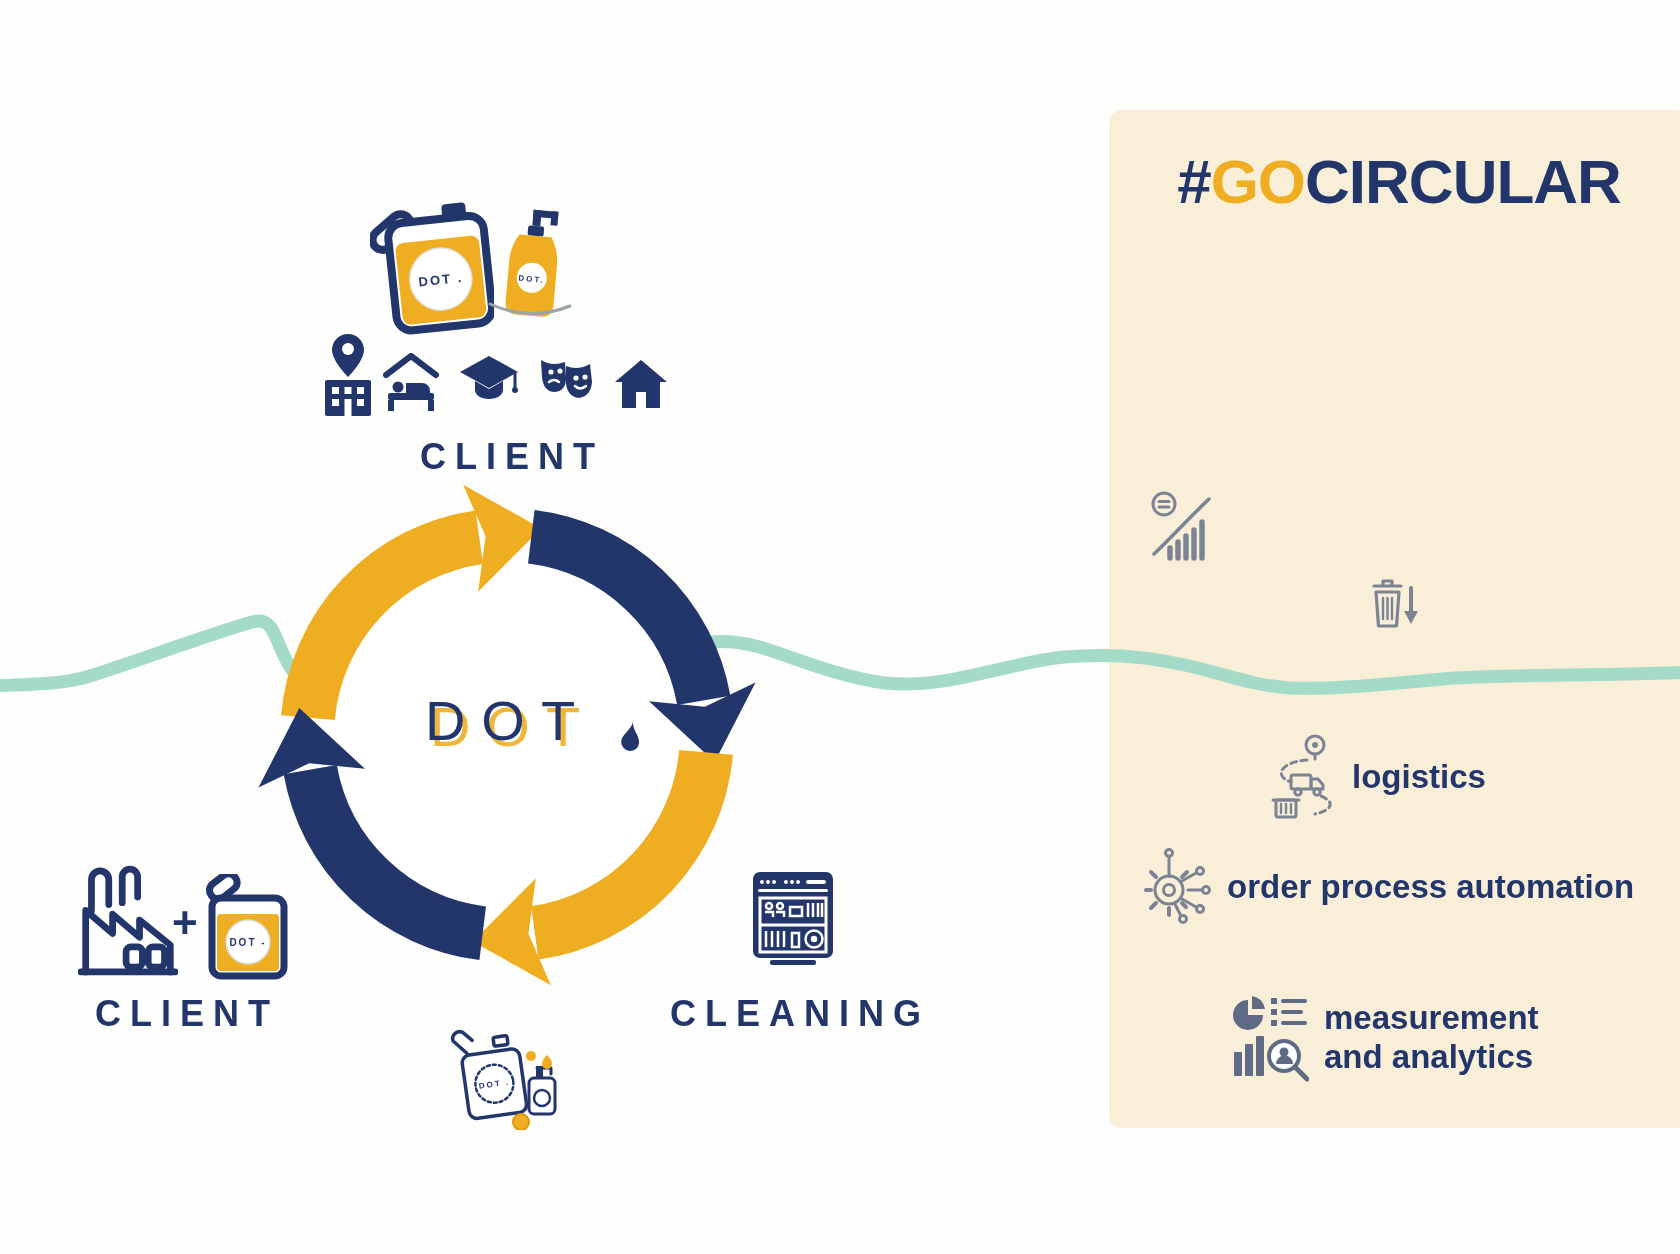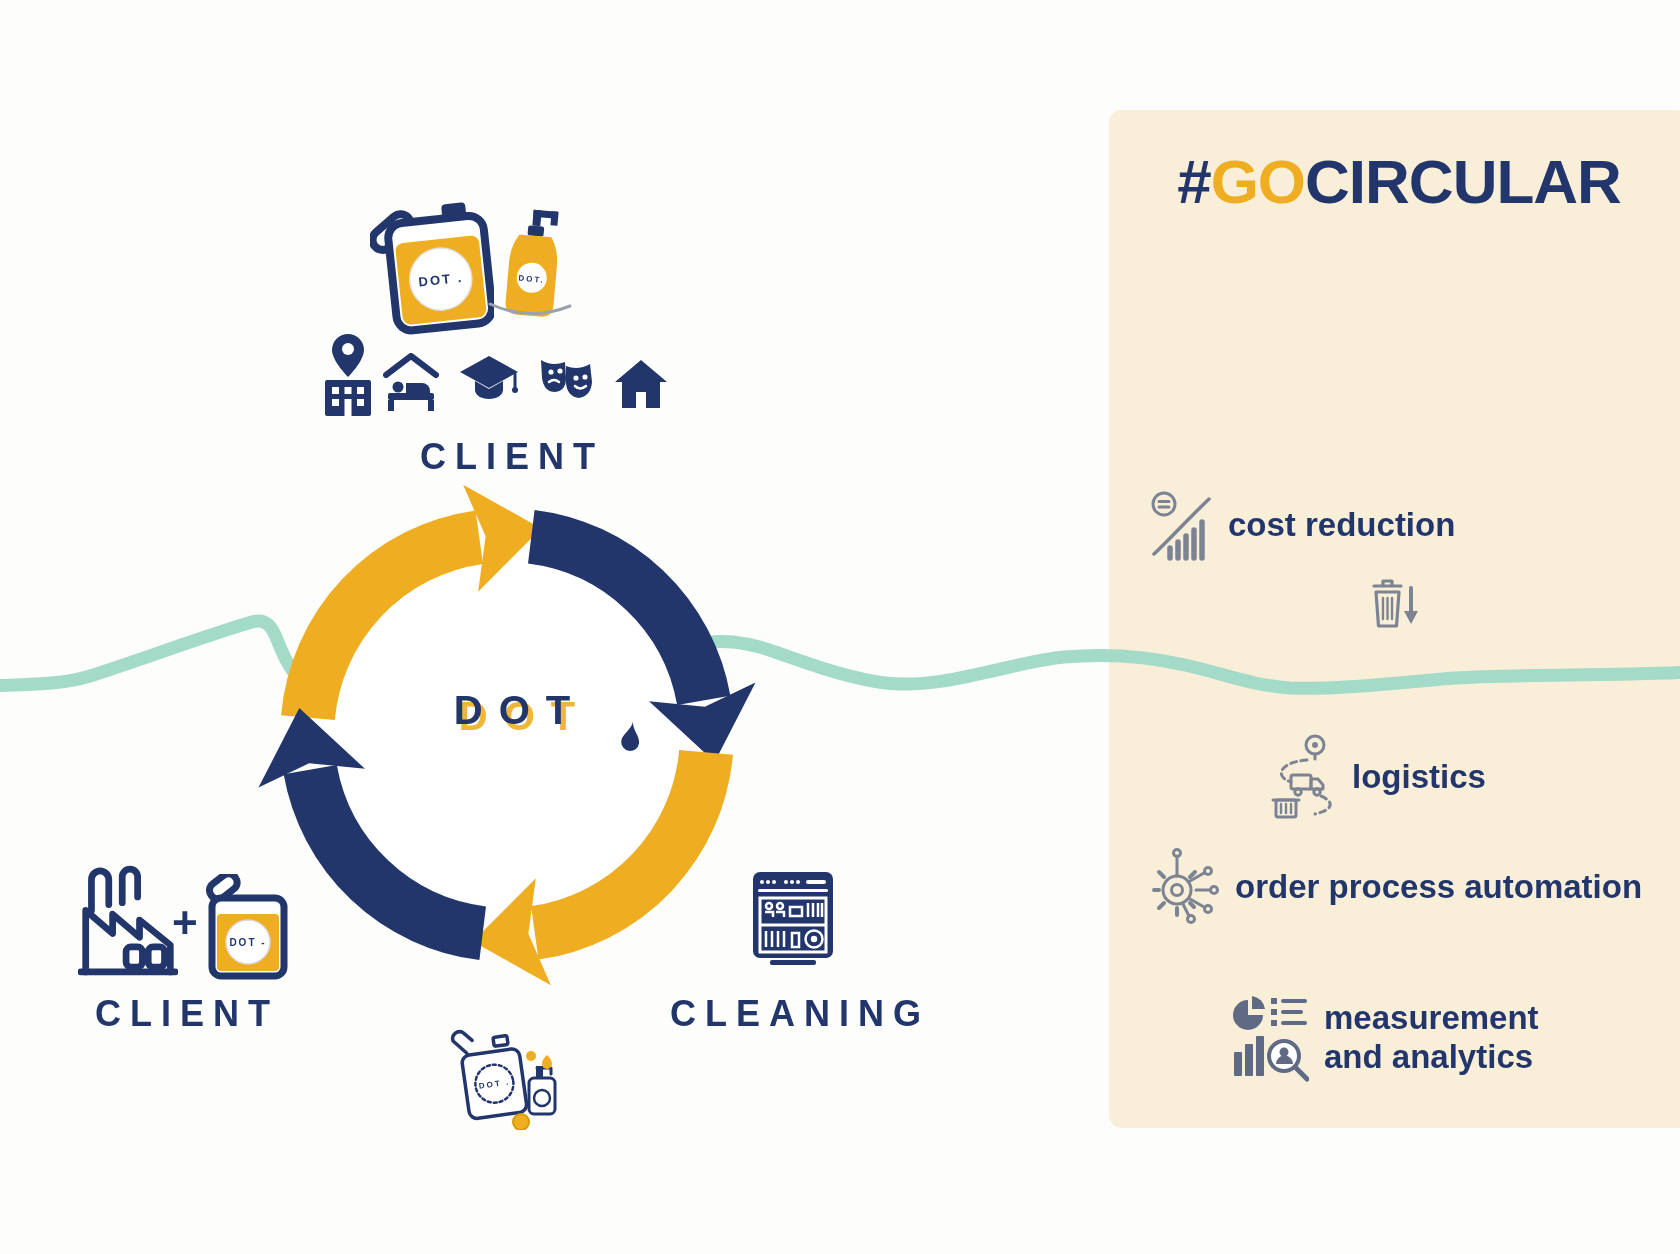--- a/index.html
+++ b/index.html
@@ -27,22 +27,22 @@
   .gicon{color:#7c8494;flex:0 0 auto}
   
   .teal{position:absolute;left:0;top:0;z-index:2;pointer-events:none}
   
   .stage-label{
     position:absolute;color:#22366c;font-weight:700;font-size:36px;
     letter-spacing:9px;text-align:center;z-index:3;white-space:nowrap;
   }
   
   .dot-word{
-    position:absolute;left:420px;top:688px;width:200px;text-align:center;
-    font-size:40px;font-weight:700;letter-spacing:16px;color:#22366c;
+    position:absolute;left:408px;top:688px;width:200px;text-align:center;
+    font-size:56px;font-weight:400;letter-spacing:16px;color:#22366c;
     text-shadow:5px 6px 0 #efb63a;z-index:3;
   }
   .navy-ic{color:#22366c}
   .plus{
     position:absolute;left:172px;top:898px;font-size:44px;font-weight:700;
     color:#22366c;z-index:3;
   }
   .can-label{
     font-family:"Liberation Sans",sans-serif;font-weight:bold;fill:#22366c;
     text-anchor:middle;letter-spacing:2px;
@@ -56,21 +56,20 @@
 
 
 
   <div class="p-item" style="left:40px;top:378px">
     <svg class="gicon" width="64" height="74" viewBox="0 0 64 74" fill="none" stroke="currentColor" stroke-linecap="round">
       <circle cx="15" cy="16" r="11" stroke-width="3"></circle>
       <path d="M10 13.5 h10 M10 19 h10" stroke-width="3"></path>
       <path d="M5 66 C20 52 38 32 60 11" stroke-width="3.5"></path>
       <path d="M21 70 V60 M29 70 V54 M37 70 V48 M45 70 V42 M53 70 V34" stroke-width="5.5"></path>
     </svg>
-    <span class="lbl">cost reduction</span>
   </div>
 
   <div class="p-item" style="left:254px;top:468px">
     <svg class="gicon" width="58" height="62" viewBox="0 0 58 62" fill="none" stroke="currentColor" stroke-width="3.2" stroke-linecap="round" stroke-linejoin="round">
       <path d="M20 7 v-4 h9 v4"></path>
       <path d="M11 8 h27"></path>
       <path d="M13 14 h23 l-2.5 34 h-18 z"></path>
       <path d="M20 20 v21 M24.5 20 v21 M29 20 v21" stroke-width="2.4"></path>
       <path d="M48 10 v26" stroke-width="4"></path>
       <path d="M41 33 h14 l-7 13 z" fill="currentColor" stroke="none"></path>
@@ -88,21 +87,21 @@
       <circle cx="33" cy="60" r="3.2"></circle>
       <circle cx="52" cy="60" r="3.2"></circle>
       <path d="M56 64 C70 70 68 78 50 82" stroke-dasharray="6 4.5"></path>
       <path d="M8 68 h26"></path>
       <rect x="11" y="68" width="20" height="17" rx="2"></rect>
       <path d="M16 72 v9 M21 72 v9 M26 72 v9" stroke-width="2.4"></path>
     </svg>
     <span class="lbl">logistics</span>
   </div>
 
-  <div class="p-item" style="left:43px;top:738px">
+  <div class="p-item" style="left:35px;top:738px">
     <svg class="gicon" width="68" height="78" viewBox="0 0 68 78" fill="none" stroke="currentColor" stroke-width="3" stroke-linecap="round">
       <circle cx="25" cy="42" r="14"></circle>
       <circle cx="25" cy="42" r="5.5"></circle>
       <path d="M25 60 v7 M7 42 h-5 M12 29 l-5 -5 M12 55 l-5 5 M38 55 l4 4 M38 29 l5 -5" stroke-width="4"></path>
       <path d="M38 33 L52 25"></path>
         <circle cx="56" cy="23" r="3.5"></circle>
       <path d="M44 42 h14"></path>
         <circle cx="62" cy="42" r="3.5"></circle>
       <path d="M38 51 L52 59"></path>
         <circle cx="56" cy="61" r="3.5"></circle>

